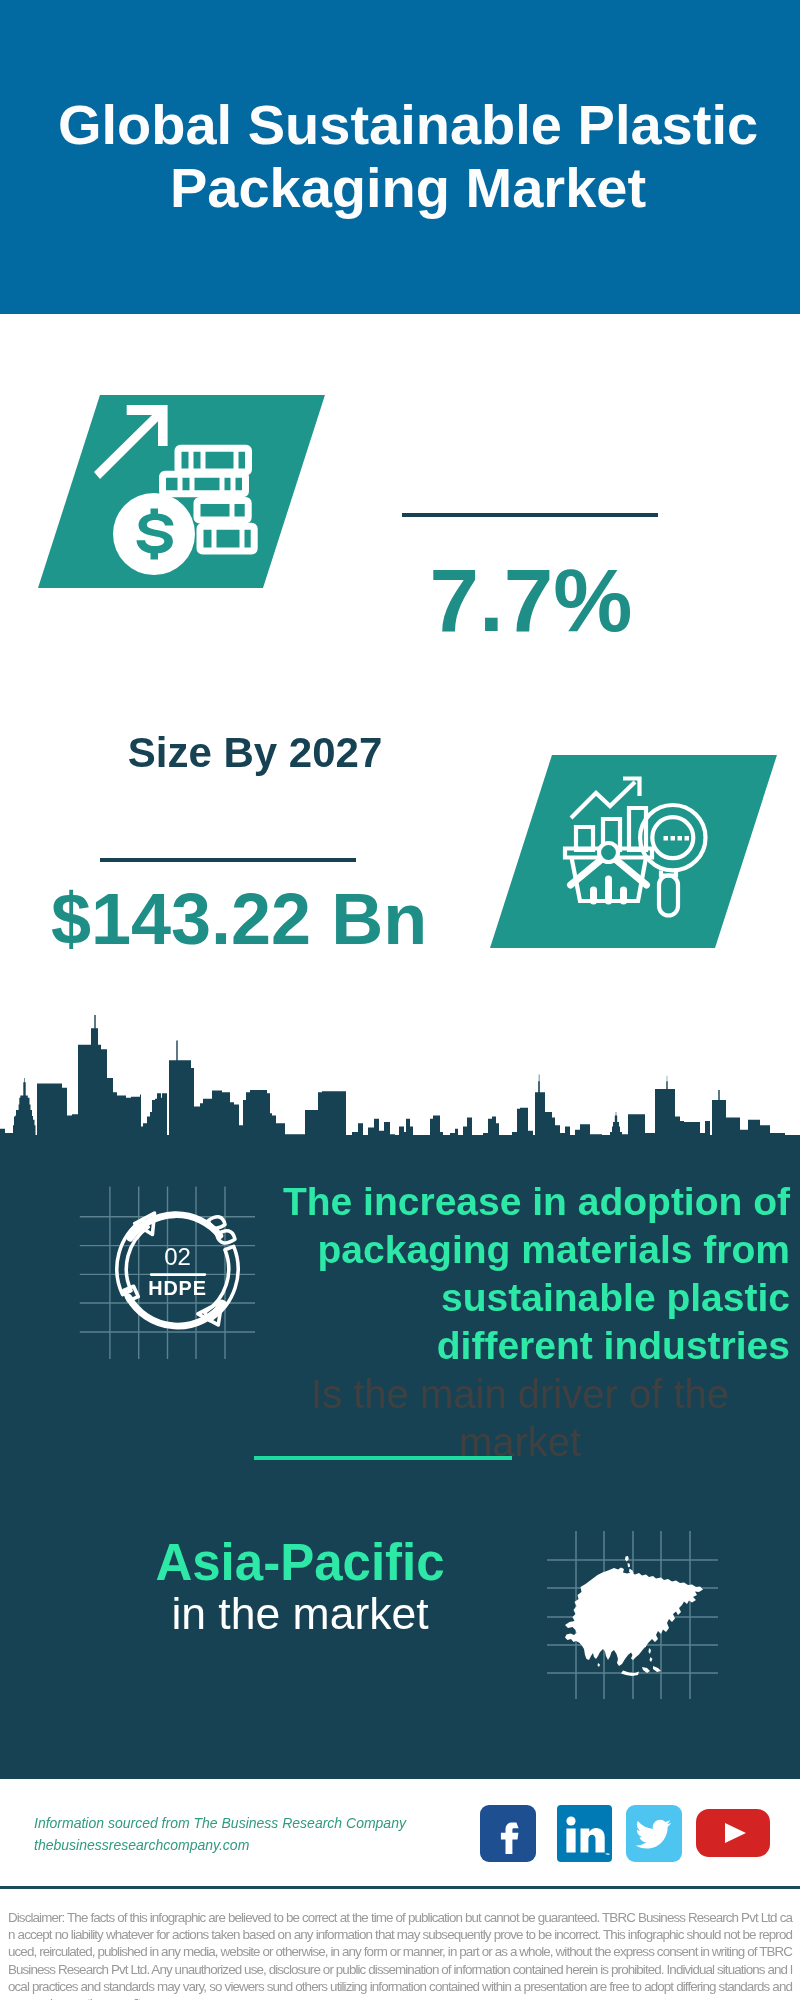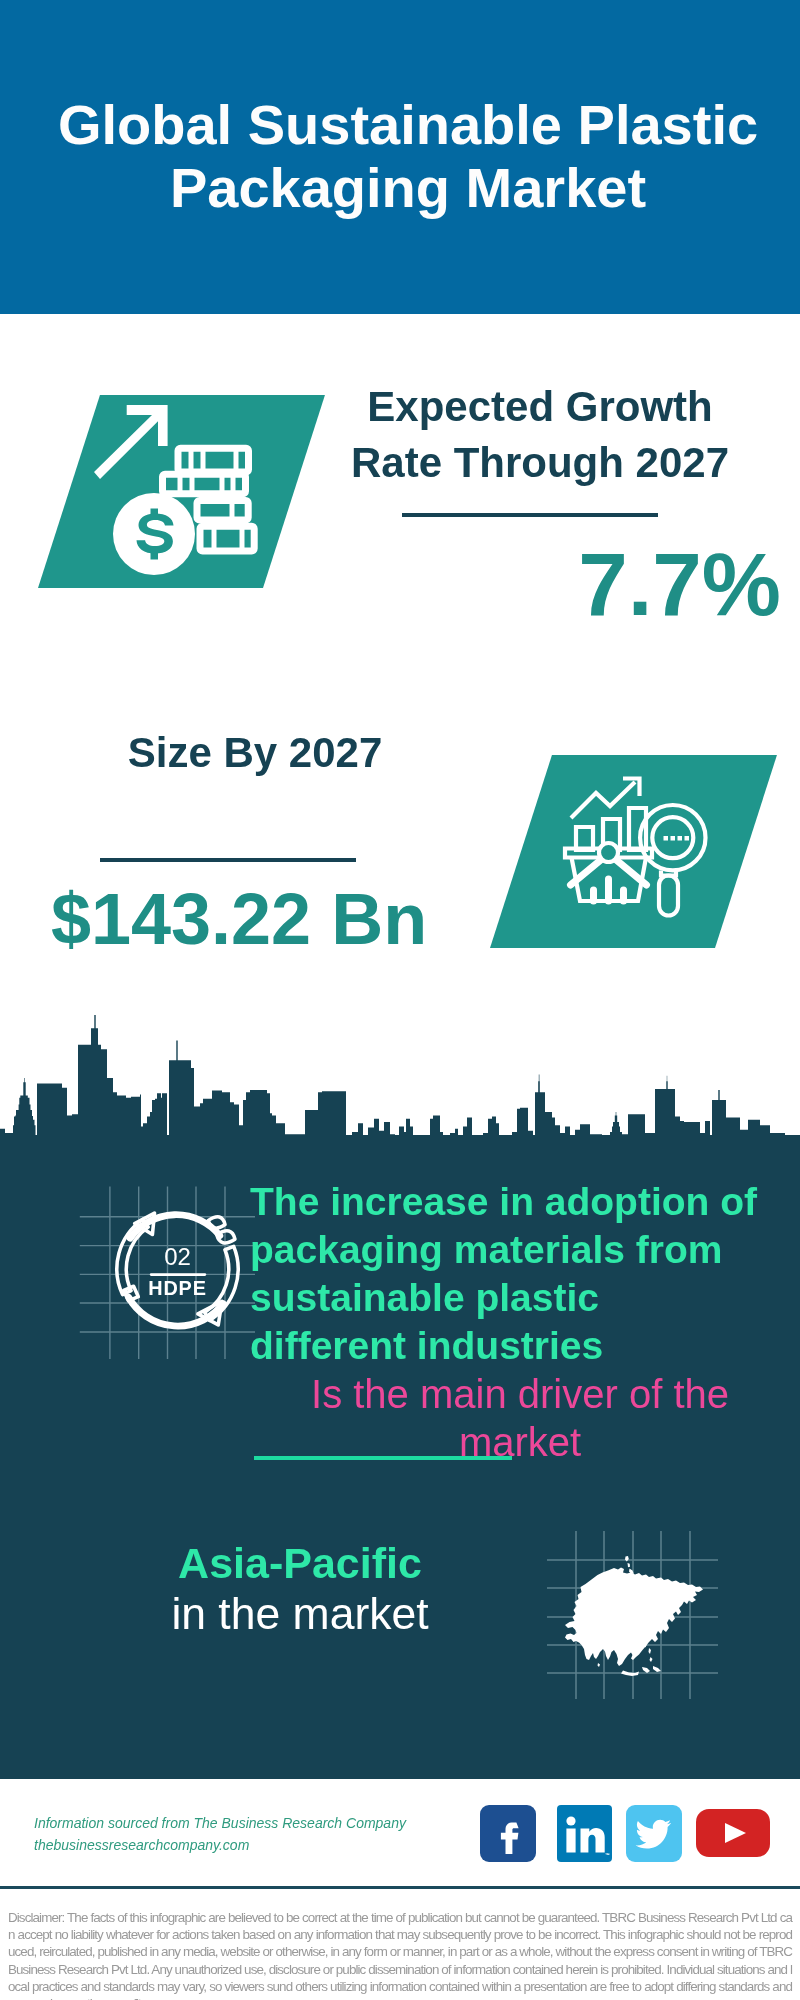--- a/index.html
+++ b/index.html
@@ -27,46 +27,46 @@
   .stat-title { color:#164253; font-weight:bold; font-size:42px; line-height:56px; text-align:center; white-space:nowrap; }
   .rule { background:#164253; height:4px; }
   .stat-value { color:#1f8e86; font-weight:bold; font-size:89px; line-height:100px; text-align:center; white-space:nowrap; }
 
   
   .pgram { position:absolute; background:#1f968c; }
   .pgram-1 { left:38px; top:395px; width:225px; height:193px; transform:skewX(-17.8deg); transform-origin: bottom left; }
   .icon-money { position:absolute; left:70px; top:395px; width:220px; height:200px; }
   .s1-title { position:absolute; left:290px; top:379px; width:500px; }
   .s1-rule  { position:absolute; left:402px; top:513px; width:256px; }
-  .s1-value { position:absolute; left:281px; top:534px; width:500px;text-align:right; }
+  .s1-value { position:absolute; left:281px; top:550px; width:500px; }
 
   
   .pgram-2 { left:490px; top:755px; width:225px; height:193px; transform:skewX(-17.8deg); transform-origin: bottom left; }
   .icon-research { position:absolute; left:540px; top:760px; width:170px; height:170px; }
   .s2-title { position:absolute; left:5px; top:725px; width:500px; }
   .s2-rule  { position:absolute; left:100px; top:858px; width:256px; }
   .s2-value { position:absolute; left:-11px; top:879px; width:500px; font-size:72px; line-height:80px; }
 
   
   .darkwrap { position:absolute; left:0; top:1015px; width:800px; height:764px; }
   .city { position:absolute; left:0; top:0; width:800px; height:160px; display:block; }
   .darkbody {
     position:absolute; left:0; top:120px; width:800px; height:644px; background:#164253;
   }
 
   .icon-hdpe { position:absolute; left:70px; top:1180px; width:200px; height:190px; }
 
   .driver-green { position:absolute; left:250px; top:1178px; width:540px;
-     color:#2ee8a8; font-weight:bold; font-size:39px; line-height:48px; text-align:left; }
+     color:#2ee8a8; font-weight:bold; font-size:39px; line-height:48px; text-align:right; }
   .driver-white { position:absolute; left:250px; top:1370px; width:540px;
-     color:#ec4899; font-weight:normal; font-size:40px; line-height:48px; text-align:center; }
+     color:#404040; font-weight:normal; font-size:40px; line-height:48px; text-align:center; }
   .driver-rule { position:absolute; left:254px; top:1456px; width:258px; height:4px; background:#1ddba0; }
 
   .region-green { position:absolute; left:50px; top:1538px; width:500px;
-     color:#2ee8a8; font-weight:bold; font-size:43px; line-height:50px; text-align:center; white-space:nowrap; }
+     color:#2ee8a8; font-weight:bold; font-size:51px; line-height:50px; text-align:center; white-space:nowrap; }
   .region-white { position:absolute; left:50px; top:1589px; width:500px;
      color:#ffffff; font-weight:normal; font-size:44.5px; line-height:50px; text-align:center; white-space:nowrap; }
   .asia-map { position:absolute; left:545px; top:1515px; width:190px; height:190px; }
   .src-text { position:absolute; left:34px; top:1812px; width:470px;
       color:#2f9b7f; font-size:14px; line-height:22px;font-style:italic; }
   .social { position:absolute; }
   .social-fb { left:480px; top:1805px; width:56px; height:57px; }
   .social-li { left:557px; top:1805px; width:55px; height:57px; }
   .social-tw { left:626px; top:1805px; width:56px; height:57px; }
   .social-yt { left:696px; top:1809px; width:74px; height:48px; }
@@ -106,24 +106,20 @@
       <rect x="130" y="131.2" width="54.2" height="24.8" rx="2.5" stroke-width="7" stroke-linejoin="round"></rect>
       <path d="M144 131.2V156 M172 131.2V156" stroke-width="5"></path>
     </g>
     <circle cx="84" cy="139" r="41" fill="#ffffff"></circle>
     <g fill="#1f968c">
       <path d="M80.5 113.5h7.5v7h-7.5z"></path>
       <path d="M80.5 157h7.5v7.5h-7.5z"></path>
       <path d="M84.5 118.5c-9.5 0-16 5-16 11.5 0 6 5 9.2 13.5 10.8l5 0.9c5 0.9 7.3 2.2 7.3 4.5 0 2.8-3.6 4.9-9.3 4.9-5.7 0-9.5-2.3-9.9-5.9h-8.6c0.4 8.2 7.6 13.3 18.6 13.3 10.6 0 17.8-5 17.8-12.1 0-5.9-4.4-9.4-13.4-11l-5.2-1c-5.2-1-7.4-2.3-7.4-4.6 0-2.9 3.4-4.8 8.8-4.8 5.2 0 8.8 2.2 9.3 5.6h8.5c-0.3-7.6-7.2-12.1-18.5-12.1z"></path>
     </g>
   </svg>
-  <div class="s1-title">
-    <div class="stat-title">Expected Growth</div>
-    <div class="stat-title">Rate Through 2027</div>
-  </div>
   <div class="rule s1-rule"></div>
   <div class="stat-value s1-value">7.7%</div>
 
   <div class="pgram pgram-2"></div>
   <svg class="icon-research" viewBox="0 0 170 170" xmlns="http://www.w3.org/2000/svg">
     <g fill="none" stroke="#ffffff" stroke-width="4.2">
       <path d="M 31 58 L 56 33 L 70 46 L 95 22"></path>
       <path d="M 83 18.5 L 99.5 18.5 L 99.5 36"></path>
       <path d="M 36 67 L 36 90 L 53 90 L 53 67 Z"></path>
       <path d="M 63 59 L 63 90 L 80 90 L 80 59 Z"></path>

